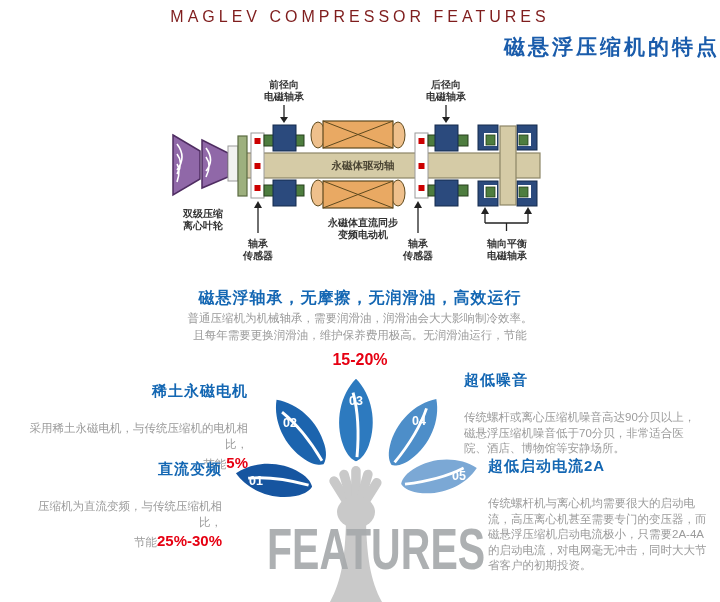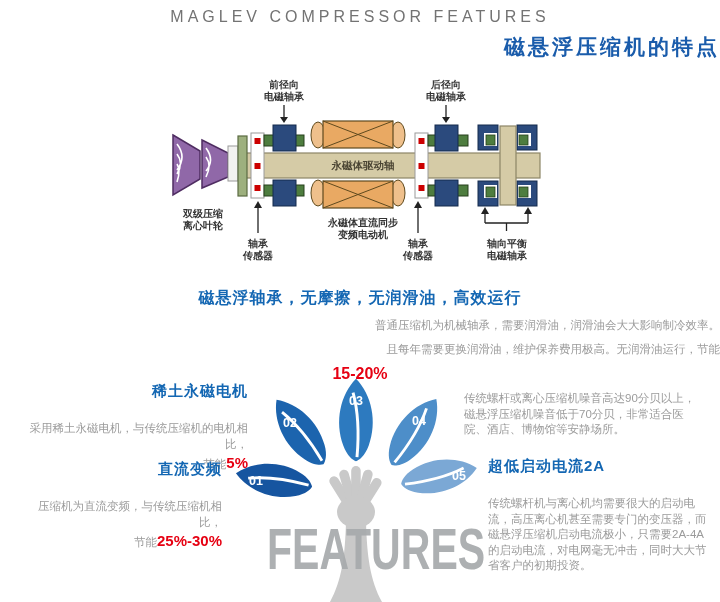--- a/index.html
+++ b/index.html
@@ -1,31 +1,31 @@
 <!DOCTYPE html>
 <html><head>
 <meta charset="utf-8">
 <style>
   html,body{margin:0;padding:0;background:#fff;}
   #page{position:relative;width:720px;height:602px;background:#ffffff;overflow:hidden;
         font-family:"Liberation Sans","DejaVu Sans",sans-serif;}
   
   .title-en{position:absolute;left:0;top:8px;width:720px;text-align:center;
-            font-size:16px;letter-spacing:4px;color:#737373;font-weight:400;}
+            font-size:16px;letter-spacing:4px;color:#7f1d1d;font-weight:400;}
   .title-zh{position:absolute;left:0;top:33px;width:720px;text-align:right;
             font-family:"DejaVu Serif","Liberation Serif",serif;
             font-size:21px;font-weight:700;letter-spacing:3px;color:#1a5cab;}
   
   #diagram-svg{position:absolute;left:170px;top:78px;}
   .dlabel{font-size:10px;font-weight:700;fill:#333;}
   .dline{stroke:#222;stroke-width:1.3;}
   
   .mid{position:absolute;left:0;top:288px;width:720px;text-align:center;}
   .mid-h{font-size:16px;font-weight:700;color:#1467b3;letter-spacing:1px;}
-  .mid-line{font-size:11.5px;color:#9b9b9b;line-height:15px;margin-top:9px;text-align:right;}
+  .mid-line{font-size:11.5px;color:#9b9b9b;line-height:15px;margin-top:2px;}
   .mid-line:first-of-type{margin-top:9px;}
   .mid-hl{font-size:16px;font-weight:700;color:#e60012;margin-top:8px;}
   
   .feat{position:absolute;}
   .feat-h{font-size:15px;font-weight:700;color:#1467b3;letter-spacing:1px;}
   .feat-b{font-size:11.5px;color:#9b9b9b;line-height:15.5px;margin-top:20px;}
   .left-align{text-align:right;}
   .sav-line{font-size:11.5px;color:#9b9b9b;margin-top:2px;}
   .sav-red{font-size:15px;font-weight:700;color:#e60012;}
   
@@ -175,20 +175,21 @@
 
   <div class="feat left-align" style="left:20px;top:460px;width:202px;">
     <div class="feat-h">直流变频</div>
     <div class="feat-b">压缩机为直流变频，与传统压缩机相比，</div>
     <div class="sav-line">
       <span>节能</span><span class="sav-red">25%-30%</span>
     </div>
   </div>
 
   <div class="feat" style="left:464px;top:371px;width:240px;">
+    <div class="feat-h">超低噪音</div>
     <div class="feat-b">传统螺杆或离心压缩机噪音高达90分贝以上，磁悬浮压缩机噪音低于70分贝，非常适合医院、酒店、博物馆等安静场所。</div>
   </div>
 
   <div class="feat" style="left:488px;top:457px;width:226px;">
     <div class="feat-h">超低启动电流2A</div>
     <div class="feat-b">传统螺杆机与离心机均需要很大的启动电流，高压离心机甚至需要专门的变压器，而磁悬浮压缩机启动电流极小，只需要2A-4A的启动电流，对电网毫无冲击，同时大大节省客户的初期投资。</div>
   </div>
 
   <svg id="tree-svg" width="250" height="226" viewBox="0 0 250 226">
 

